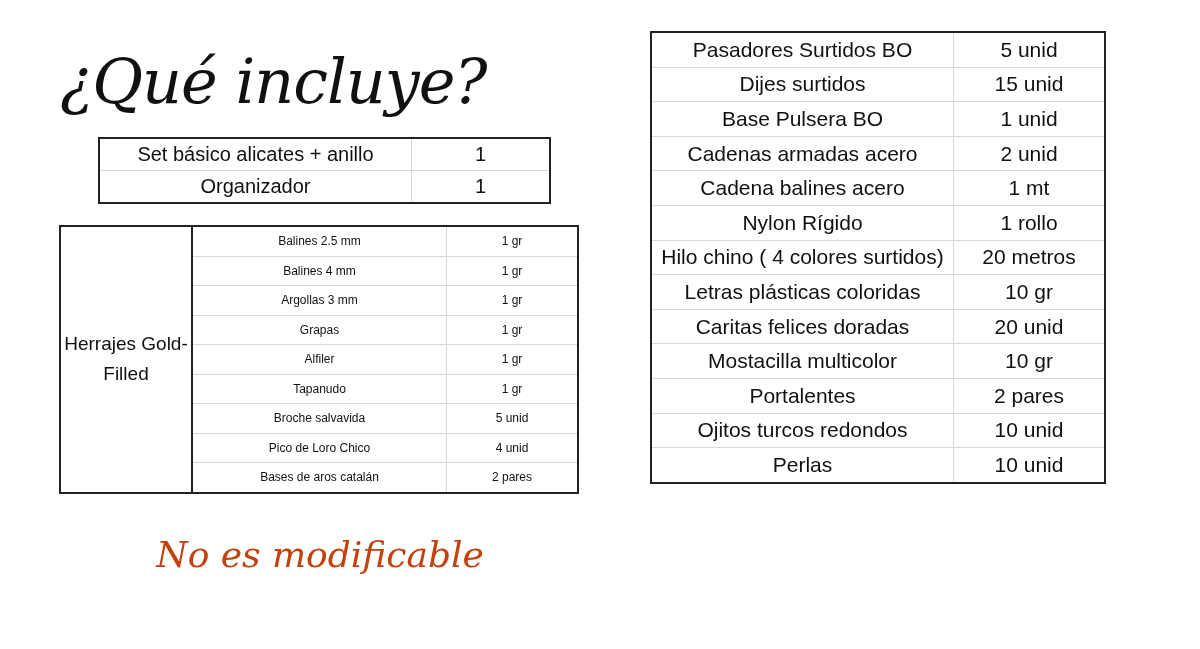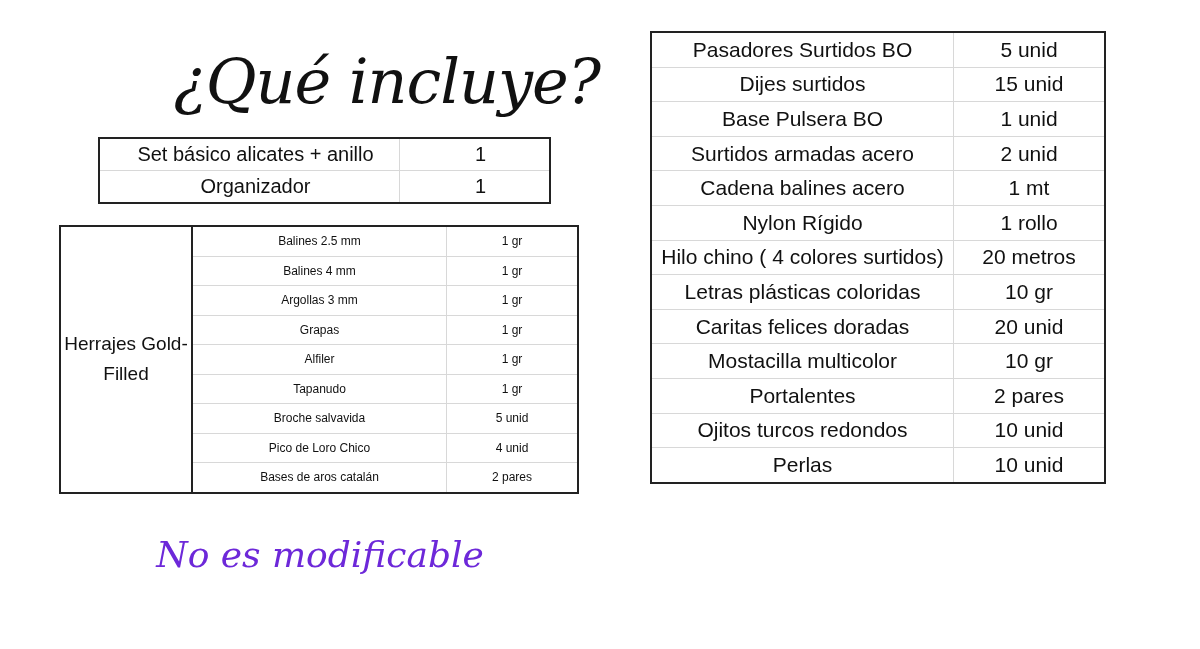--- a/index.html
+++ b/index.html
@@ -1,22 +1,22 @@
 <!DOCTYPE html>
 <html><head>
 <meta charset="utf-8">
 <style>
   html, body { margin:0; padding:0; background:#fff; }
   body { width:1200px; height:649px; position:relative; overflow:hidden; font-family:"Liberation Sans", sans-serif; color:#111; }
-  .title { position:absolute; left:60px; top:42px; width:540px; text-align:right; font-family:"DejaVu Serif", serif; font-style:italic; font-size:62px; line-height:80px; color:#111; letter-spacing:-1px; }
-  .footer { position:absolute; left:60px; top:530px; width:520px; text-align:center; font-family:"DejaVu Serif", serif; font-style:italic; font-size:36px; line-height:50px; color:#6d28d9; }
+  .title { position:absolute; left:60px; top:42px; width:540px; text-align:left; font-family:"DejaVu Serif", serif; font-style:italic; font-size:62px; line-height:80px; color:#111; letter-spacing:-1px; }
+  .footer { position:absolute; left:60px; top:530px; width:520px; text-align:center; font-family:"DejaVu Serif", serif; font-style:italic; font-size:36px; line-height:50px; color:#c2410c; }
   table { border-collapse:collapse; position:absolute; }
   td { text-align:center; font-size:20px; padding:0; border:1px solid #d8d8d8; white-space:nowrap; }
   .t1 { left:98px; top:137px; width:453px; border:2px solid #222; }
-  .t1 td { height:31px;padding-left:12px; }
+  .t1 td { height:31px; }
   .t1 td.q { width:137px; }
   .t2 { left:59px; top:225px; width:520px; border:2px solid #222; }
   .t2 td { height:28.5px; font-size:12px; }
   .t2 td.cat { width:130px; border-right:2px solid #222; font-size:19px; line-height:30px; white-space:normal; }
   .t2 td.q { width:130px; }
   .t3 { left:650px; top:31px; width:456px; border:2px solid #222; }
   .t3 td { height:33.6px; font-size:21px; }
   .t3 td.q { width:150px; }
 </style>
 </head>
@@ -89,21 +89,21 @@
       </tr>
       <tr>
         <td>Dijes surtidos</td>
         <td class="q">15 unid</td>
       </tr>
       <tr>
         <td>Base Pulsera BO</td>
         <td class="q">1 unid</td>
       </tr>
       <tr>
-        <td>Surtidos armadas acero</td>
+        <td>Cadenas armadas acero</td>
         <td class="q">2 unid</td>
       </tr>
       <tr>
         <td>Cadena balines acero</td>
         <td class="q">1 mt</td>
       </tr>
       <tr>
         <td>Nylon Rígido</td>
         <td class="q">1 rollo</td>
       </tr>

